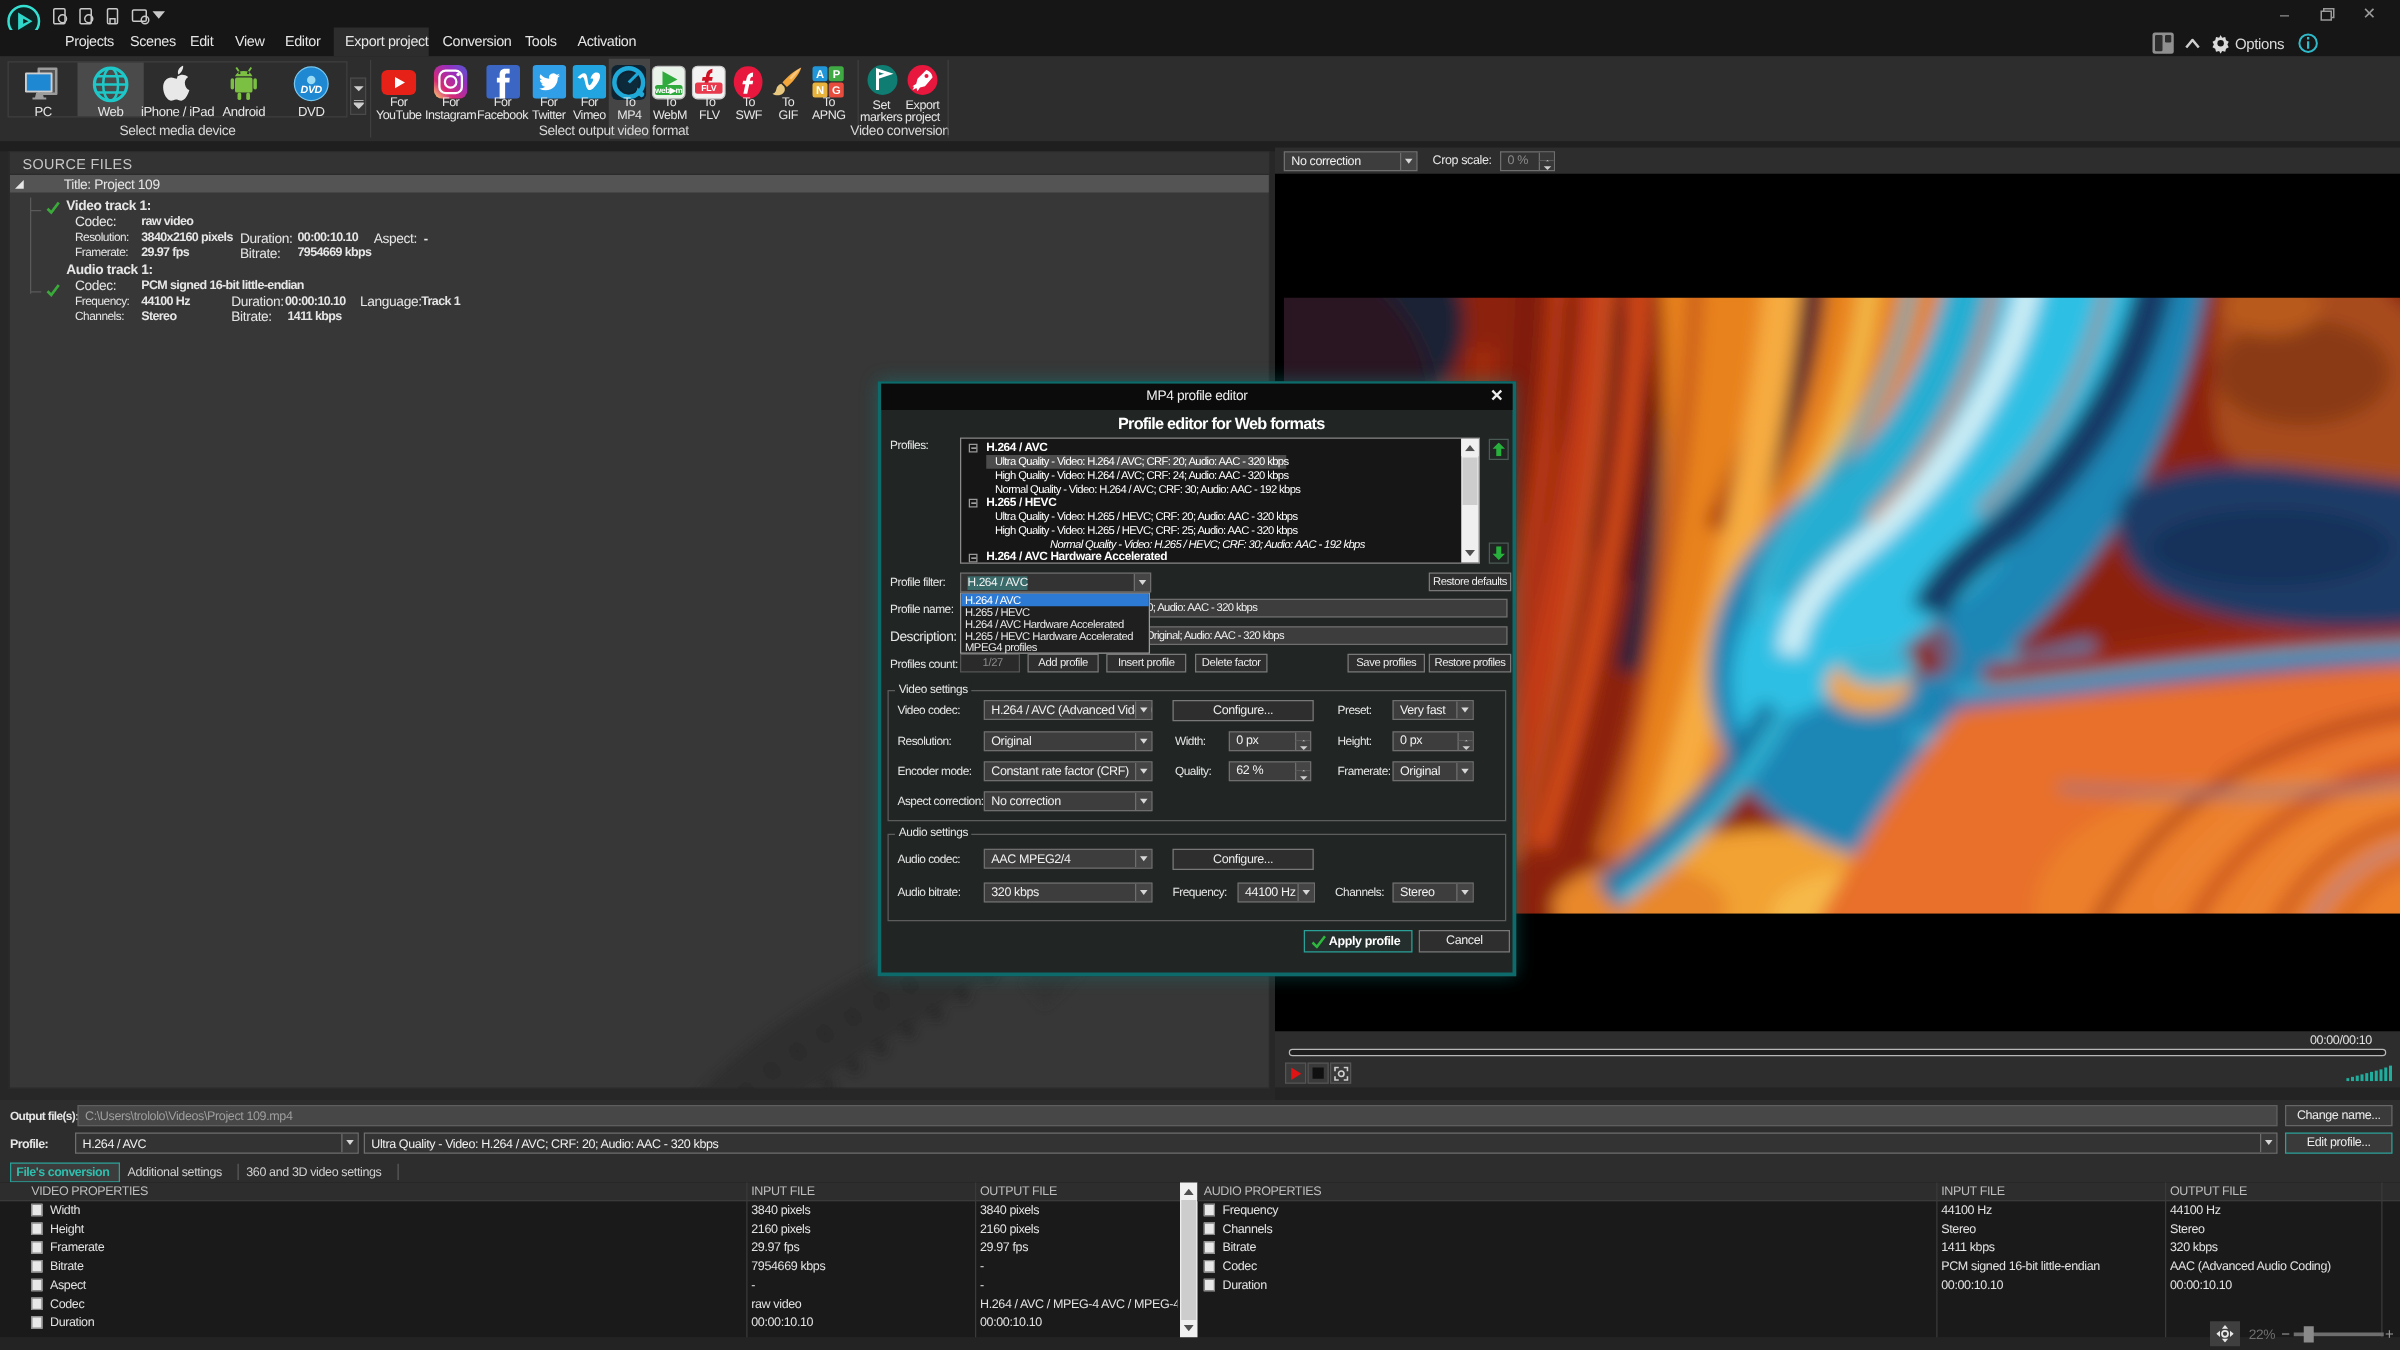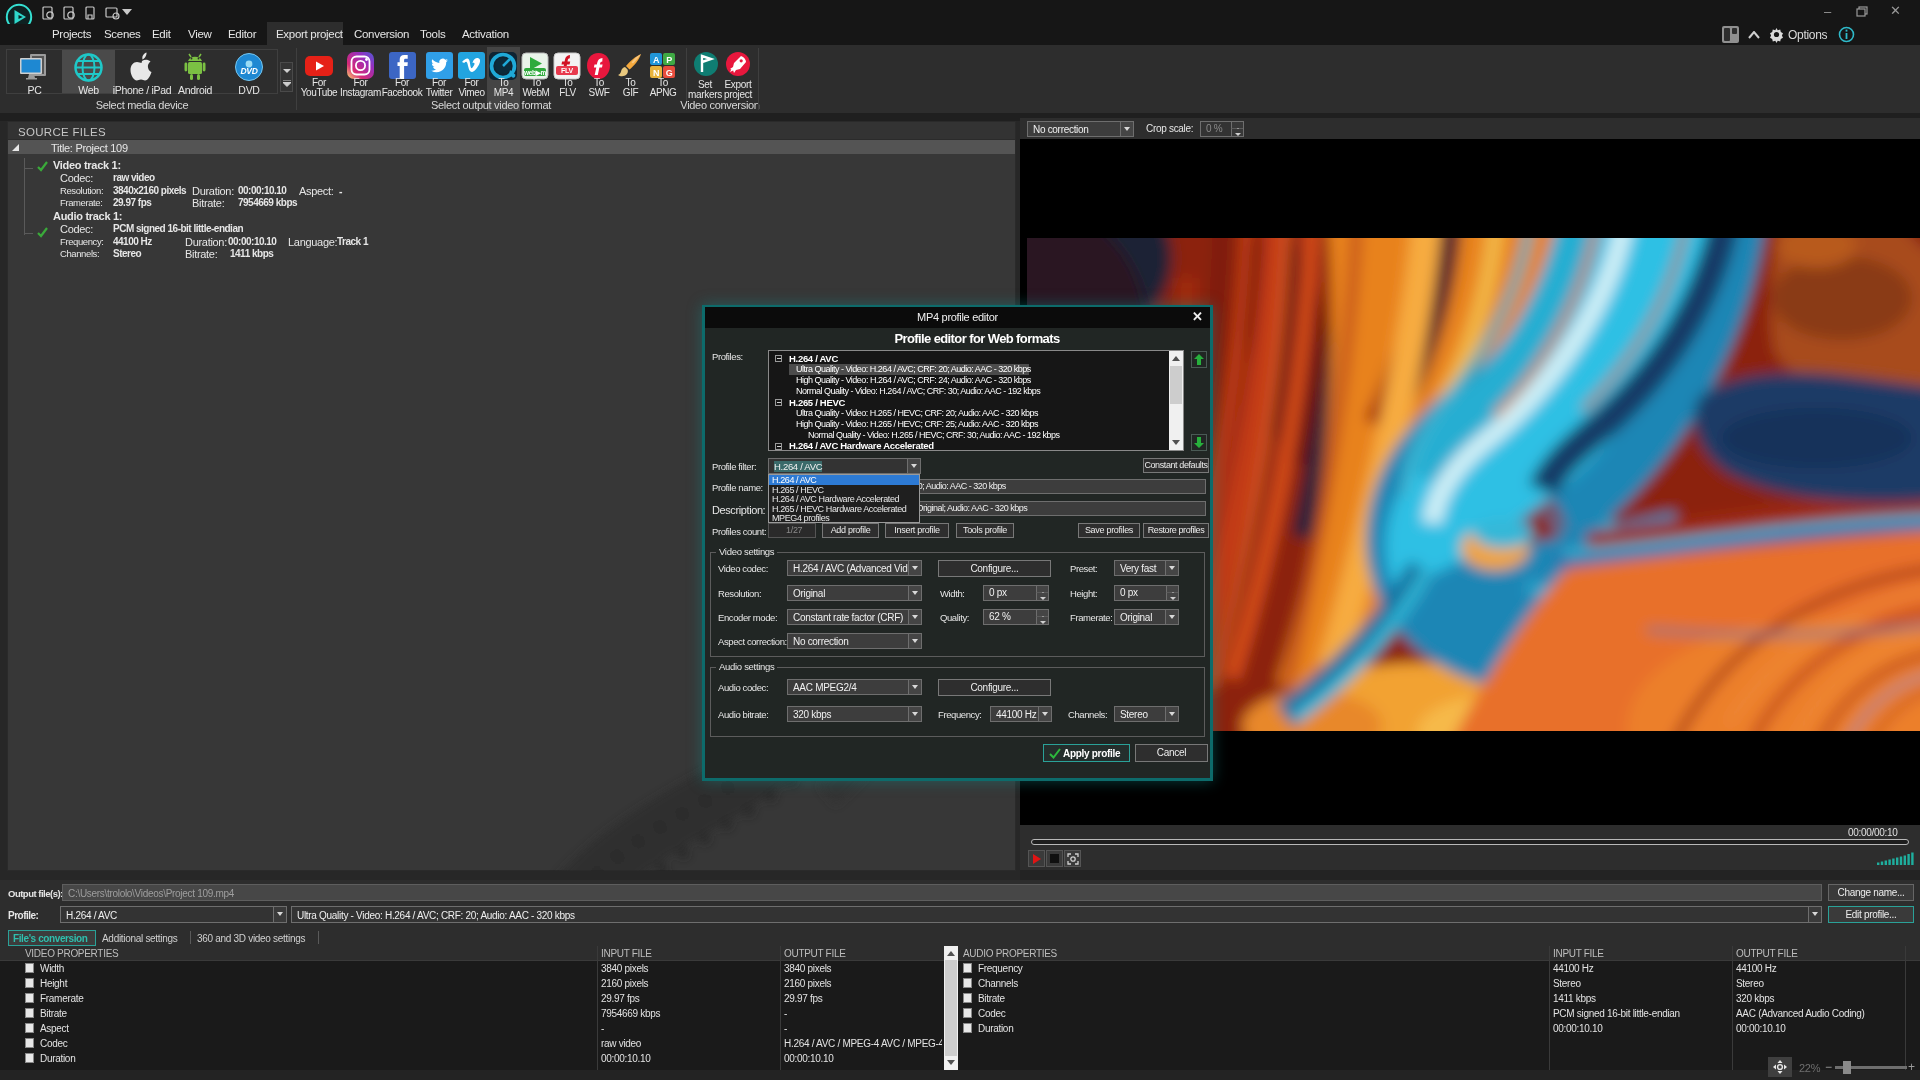--- a/index.html
+++ b/index.html
@@ -559,21 +559,21 @@
     <div class="abs" style="left:776.5px;top:358px;width:4px;height:1px;background:#cfcfcf;"></div>
   <div class="lbl" style="left:789px;top:353px;font-size:9.5px;font-weight:bold;letter-spacing:-0.3px;color:#fff;">H.264 / AVC</div>
   <div class="lbl" style="left:796px;top:364px;font-size:9px;letter-spacing:-0.5px;color:#fff;">Ultra Quality - Video: H.264 / AVC; CRF: 20; Audio: AAC - 320 kbps</div>
   <div class="lbl" style="left:796px;top:375px;font-size:9px;letter-spacing:-0.5px;color:#fff;">High Quality - Video: H.264 / AVC; CRF: 24; Audio: AAC - 320 kbps</div>
   <div class="lbl" style="left:796px;top:386px;font-size:9px;letter-spacing:-0.5px;color:#fff;">Normal Quality - Video: H.264 / AVC; CRF: 30; Audio: AAC - 192 kbps</div>
   <div class="abs" style="left:775px;top:399px;width:7px;height:7px;border:1px solid #9a9a9a;background:#161616;"></div>
     <div class="abs" style="left:776.5px;top:402px;width:4px;height:1px;background:#cfcfcf;"></div>
   <div class="lbl" style="left:789px;top:397px;font-size:9.5px;font-weight:bold;letter-spacing:-0.3px;color:#fff;">H.265 / HEVC</div>
   <div class="lbl" style="left:796px;top:408px;font-size:9px;letter-spacing:-0.5px;color:#fff;">Ultra Quality - Video: H.265 / HEVC; CRF: 20; Audio: AAC - 320 kbps</div>
   <div class="lbl" style="left:796px;top:419px;font-size:9px;letter-spacing:-0.5px;color:#fff;">High Quality - Video: H.265 / HEVC; CRF: 25; Audio: AAC - 320 kbps</div>
-  <div class="lbl" style="left:808px;top:430px;font-size:9px;letter-spacing:-0.5px;color:#fff;">Normal Quality - Video: H.265 / HEVC; CRF: 30; Audio: AAC - 192 kbps</div>
+  <div class="lbl" style="left:840px;top:430px;font-size:9px;letter-spacing:-0.5px;color:#fff;font-style:italic;">Normal Quality - Video: H.265 / HEVC; CRF: 30; Audio: AAC - 192 kbps</div>
   <div class="abs" style="left:775px;top:443px;width:7px;height:7px;border:1px solid #9a9a9a;background:#161616;"></div>
     <div class="abs" style="left:776.5px;top:446px;width:4px;height:1px;background:#cfcfcf;"></div>
   <div class="lbl" style="left:789px;top:440px;font-size:9.5px;font-weight:bold;letter-spacing:-0.3px;color:#fff;">H.264 / AVC Hardware Accelerated</div>
 
   <div class="abs" style="left:1169px;top:351px;width:14px;height:99px;background:#f0f0f0;"></div>
   <div class="abs" style="left:1169px;top:351px;width:14px;height:14px;background:#f0f0f0;"></div>
   <svg class="abs" style="left:1172px;top:356px;" width="8" height="5" viewBox="0 0 8 5">
       <path d="M0 5 L4 0 L8 5 Z" fill="#505050"></path>
     </svg>
   <div class="abs" style="left:1170px;top:366px;width:12px;height:38px;background:#cdcdcd;"></div>
@@ -585,36 +585,36 @@
   <svg class="abs" style="left:1194px;top:354px;" width="10" height="11" viewBox="0 0 10 11">
       <path d="M5 0 L10 5 H7 V11 H3 V5 H0 Z" fill="#27b03c"></path>
     </svg>
   <div class="abs" style="left:1191px;top:434px;width:16px;height:17px;background:#212624;border:1px solid #4a5a55;"></div>
   <svg class="abs" style="left:1194px;top:437px;" width="10" height="11" viewBox="0 0 10 11">
       <path d="M5 11 L0 6 H3 V0 H7 V6 H10 Z" fill="#27b03c"></path>
     </svg>
 
   <div class="lbl" style="left:712px;top:461px;font-size:9.5px;letter-spacing:-0.4px;">Profile filter:</div>
   <div class="combo" style="left:768px;top:458px;width:153px;height:16px;background:#333;"><span style="position:relative;top:1px;background:#3a6a6a;font-size:9.5px;">H.264 / AVC</span><span class="arr"></span></div>
-  <div class="btn" style="left:1143px;top:458px;width:66px;height:15px;line-height:13px;font-size:9px;letter-spacing:-0.4px;">Constant defaults</div>
+  <div class="btn" style="left:1143px;top:458px;width:66px;height:15px;line-height:13px;font-size:9px;letter-spacing:-0.4px;">Restore defaults</div>
 
   <div class="lbl" style="left:712px;top:482px;font-size:9.5px;letter-spacing:-0.4px;">Profile name:</div>
   <div class="abs" style="left:768px;top:479px;width:438px;height:15px;background:#3d3d3d;border:1px solid #6e6e6e;"></div>
   <div class="lbl" style="left:771px;top:481px;font-size:9px;letter-spacing:-0.5px;color:#f0f0f0;">Ultra Quality - Video: H.264 / AVC; CRF: 20; Audio: AAC - 320 kbps</div>
 
   <div class="lbl" style="left:712px;top:504px;font-size:11px;letter-spacing:-0.4px;">Description:</div>
   <div class="abs" style="left:768px;top:501px;width:438px;height:15px;background:#3d3d3d;border:1px solid #6e6e6e;"></div>
   <div class="lbl" style="left:768px;top:503px;font-size:9px;letter-spacing:-0.5px;color:#f0f0f0;">Video: H.264 / AVC; CRF: 20; Video size - Original; Audio: AAC - 320 kbps</div>
 
   <div class="lbl" style="left:712px;top:526px;font-size:9.5px;letter-spacing:-0.4px;">Profiles count:</div>
   <div class="abs" style="left:768px;top:523px;width:48px;height:15px;background:#2a2a2a;border:1px solid #555;"></div>
   <div class="lbl" style="left:786px;top:525px;font-size:9px;color:#8a8a8a;">1/27</div>
   <div class="btn" style="left:822px;top:523px;width:57px;height:15px;line-height:13px;font-size:9px;letter-spacing:-0.3px;">Add profile</div>
   <div class="btn" style="left:885px;top:523px;width:64px;height:15px;line-height:13px;font-size:9px;letter-spacing:-0.3px;">Insert profile</div>
-  <div class="btn" style="left:956px;top:523px;width:58px;height:15px;line-height:13px;font-size:9px;letter-spacing:-0.3px;">Tools profile</div>
+  <div class="btn" style="left:956px;top:523px;width:58px;height:15px;line-height:13px;font-size:9px;letter-spacing:-0.3px;">Delete factor</div>
   <div class="btn" style="left:1078px;top:523px;width:62px;height:15px;line-height:13px;font-size:9px;letter-spacing:-0.3px;">Save profiles</div>
   <div class="btn" style="left:1143px;top:523px;width:66px;height:15px;line-height:13px;font-size:9px;letter-spacing:-0.4px;">Restore profiles</div>
 
   <div class="abs" style="left:710px;top:552px;width:495px;height:105px;border:1px solid #5c5c5c;"></div>
   <div class="abs" style="left:716px;top:546px;padding:0 3px;background:#212624;font-size:9.5px;">Video settings</div>
   <div class="lbl" style="left:718px;top:563px;font-size:9.5px;letter-spacing:-0.4px;">Video codec:</div>
   <div class="combo" style="left:787px;top:560px;width:135px;height:16px;"><span style="position:relative;top:1px;">H.264 / AVC (Advanced Video Cod</span><span class="arr"></span></div>
   <div class="btn" style="left:938px;top:560px;width:113px;height:17px;line-height:15px;">Configure...</div>
   <div class="lbl" style="left:1070px;top:563px;font-size:9.5px;letter-spacing:-0.4px;">Preset:</div>
   <div class="combo" style="left:1114px;top:560px;width:65px;height:16px;"><span style="position:relative;top:1px;">Very fast</span><span class="arr"></span></div>

